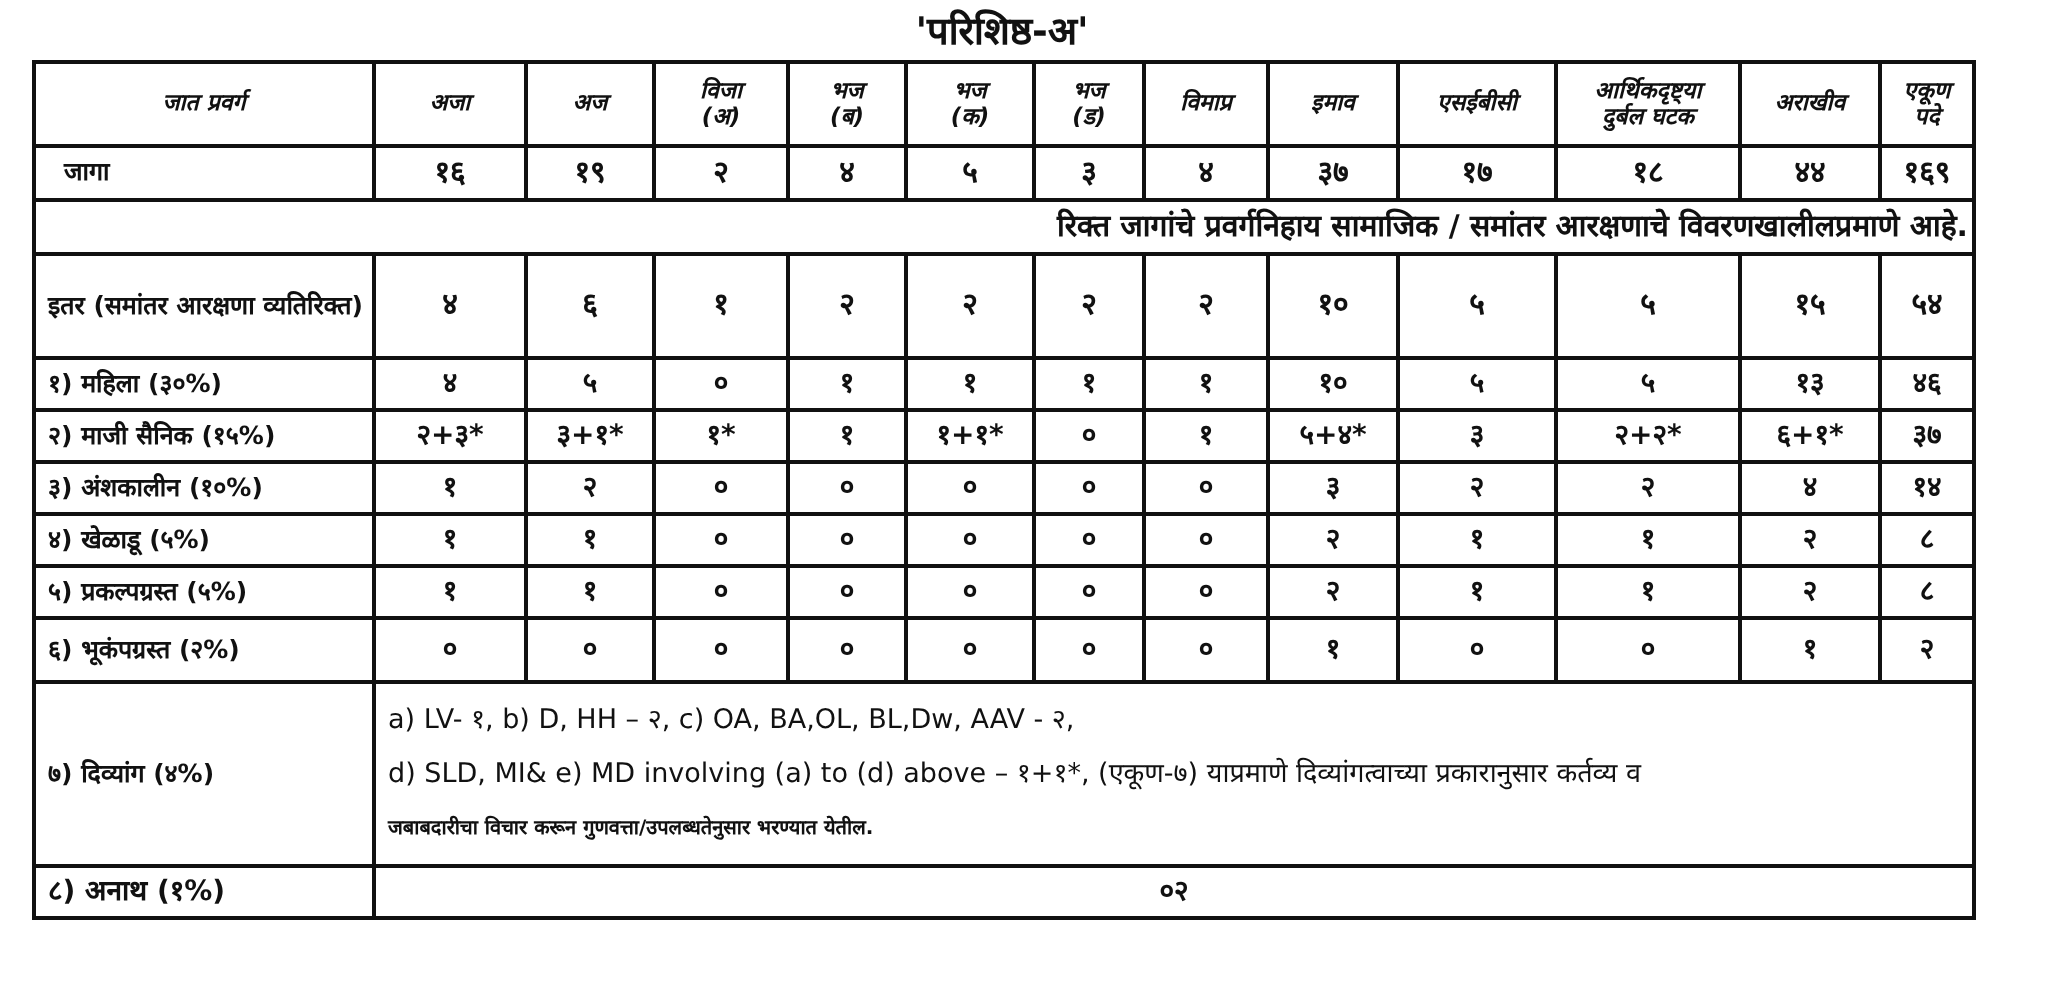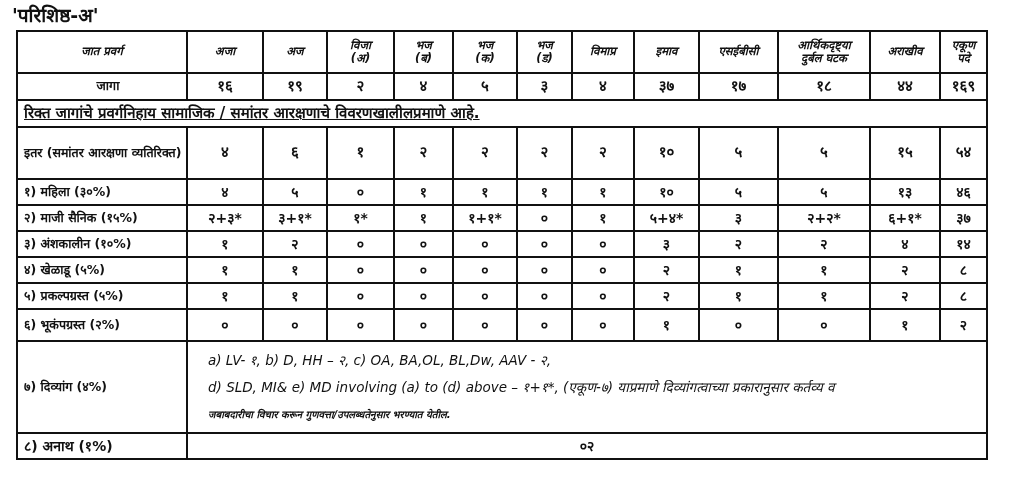--- a/index.html
+++ b/index.html
@@ -1,35 +1,35 @@
 <!DOCTYPE html>
 <html><head>
 <meta charset="utf-8">
 <style>
   html, body { margin: 0; padding: 0; background: #ffffff; }
   body { width: 1024px; height: 493px; position: relative; overflow: hidden;
          font-family: "DejaVu Sans", sans-serif; color: #111; }
-  .title { position: absolute; top: 2px; left: 0; width: 1002px; 
-           font-size: 19px; font-weight: bold; margin-left: 12px; }
+  .title { position: absolute; top: 2px; left: 0; width: 1002px; text-align: center;
+           font-size: 19px; font-weight: bold; }
   table { position: absolute; left: 16px; top: 30px; border-collapse: collapse;
           table-layout: fixed; width: 970px; }
   td { border: 2px solid #111; text-align: center; vertical-align: middle;
        padding: 0 2px; font-size: 12px; font-weight: bold; line-height: 1.15; overflow: hidden; }
   td.lbl { text-align: left; padding-left: 6px; font-size: 12.5px; }
   tr.hdr td { height: 40px; font-size: 11.5px; font-style: italic; }
   tr.jaga td { height: 25px; font-size: 15px; }
-  tr.jaga td.lbl { text-align: center; font-size: 12.5px; padding-left: 14px; }
-  tr.heading td { height: 25px; text-align: left; padding-left: 6px; font-size: 15px; border-bottom-width: 1px; text-decoration: underline; }
+  tr.jaga td.lbl { font-size: 12.5px; padding-left: 14px; }
+  tr.heading td { height: 25px; text-align: right; padding-left: 6px; font-size: 15px; border-bottom-width: 1px; }
   tr.itar td { height: 50px; font-size: 15px; }
   tr.itar td.lbl { text-align: justify; font-size: 12.5px; }
   tr.r td { height: 24px; font-size: 14px; }
   tr.r td.lbl { font-size: 12.5px; margin-left: 48px; }
   tr.bhu td { height: 30px; }
   tr.div td { height: 90px; }
-  td.divtext { text-align: left; font-weight: normal; font-size: 13.5px; line-height: 27px; padding-left: 20px; font-style: italic; }
+  td.divtext { text-align: left; font-weight: normal; font-size: 13.5px; line-height: 27px; padding-left: 6px; }
   td.divtext span { display: block; }
   td.divtext span.dev { font-weight: bold; font-size: 10px; }
   tr.anath td { height: 24px; font-size: 14px; }
 </style>
 </head>
 <body>
 
 <div class="title">'परिशिष्ठ-अ'</div>
 
 <table>

